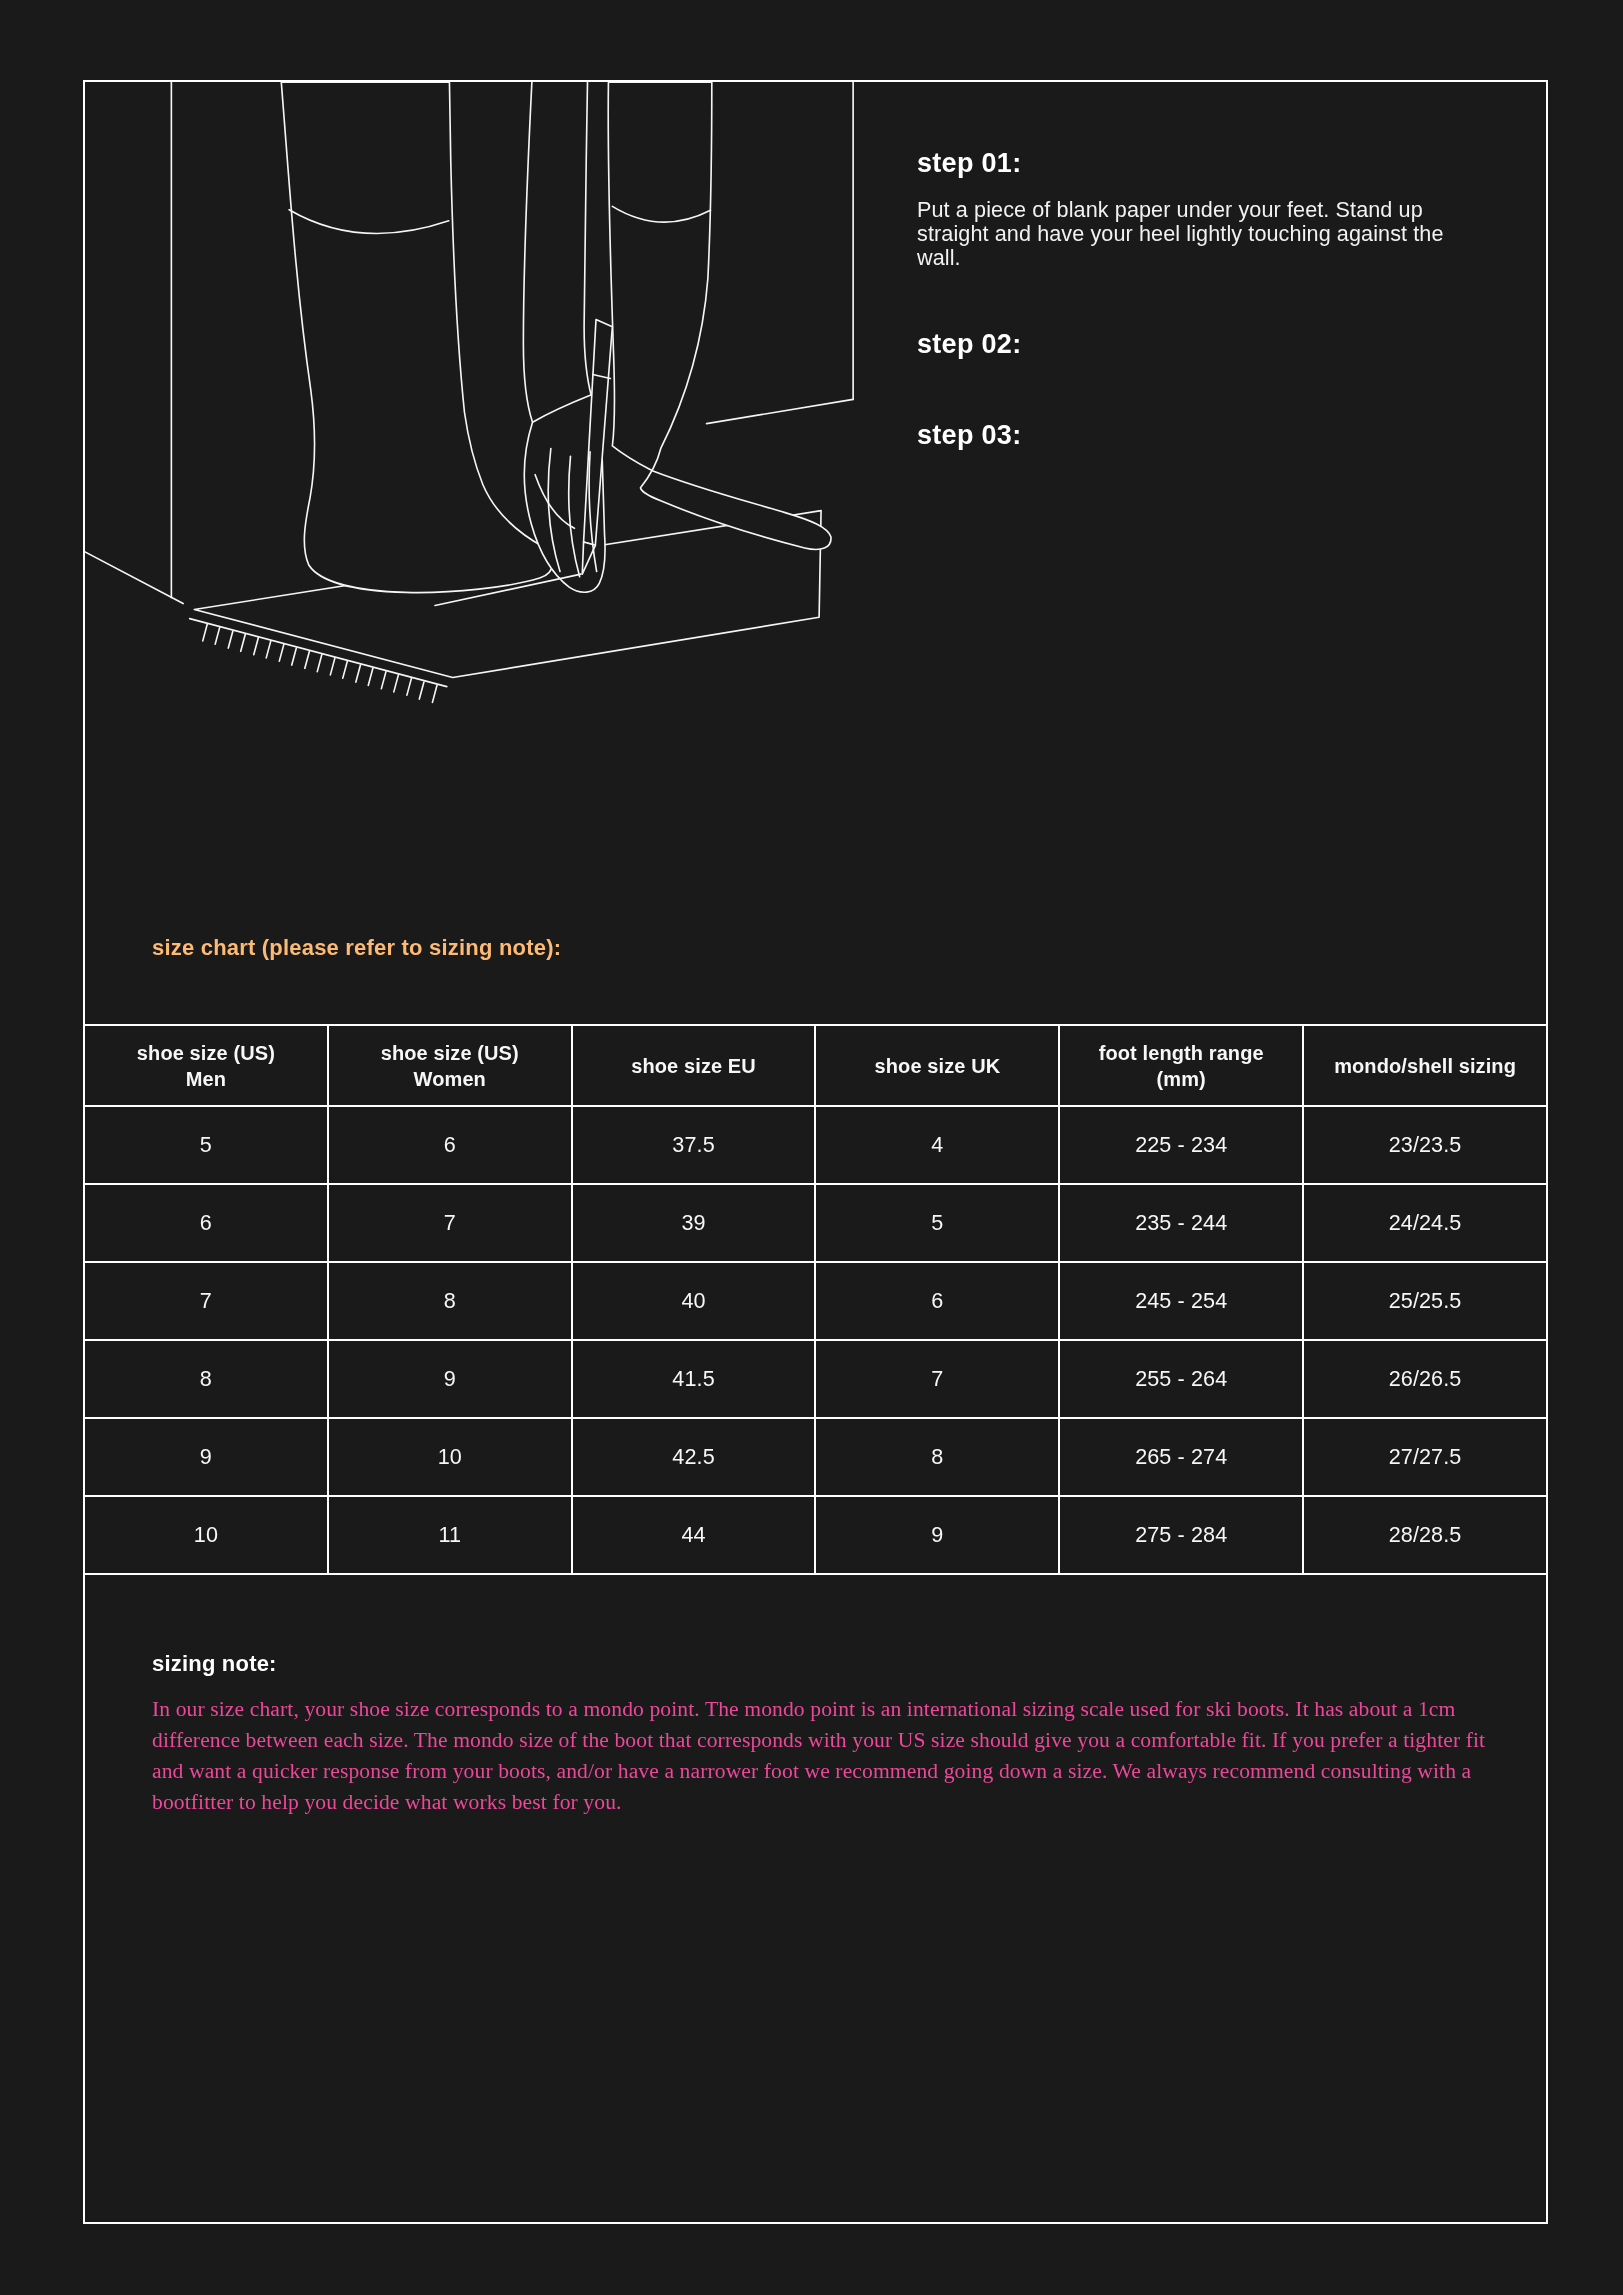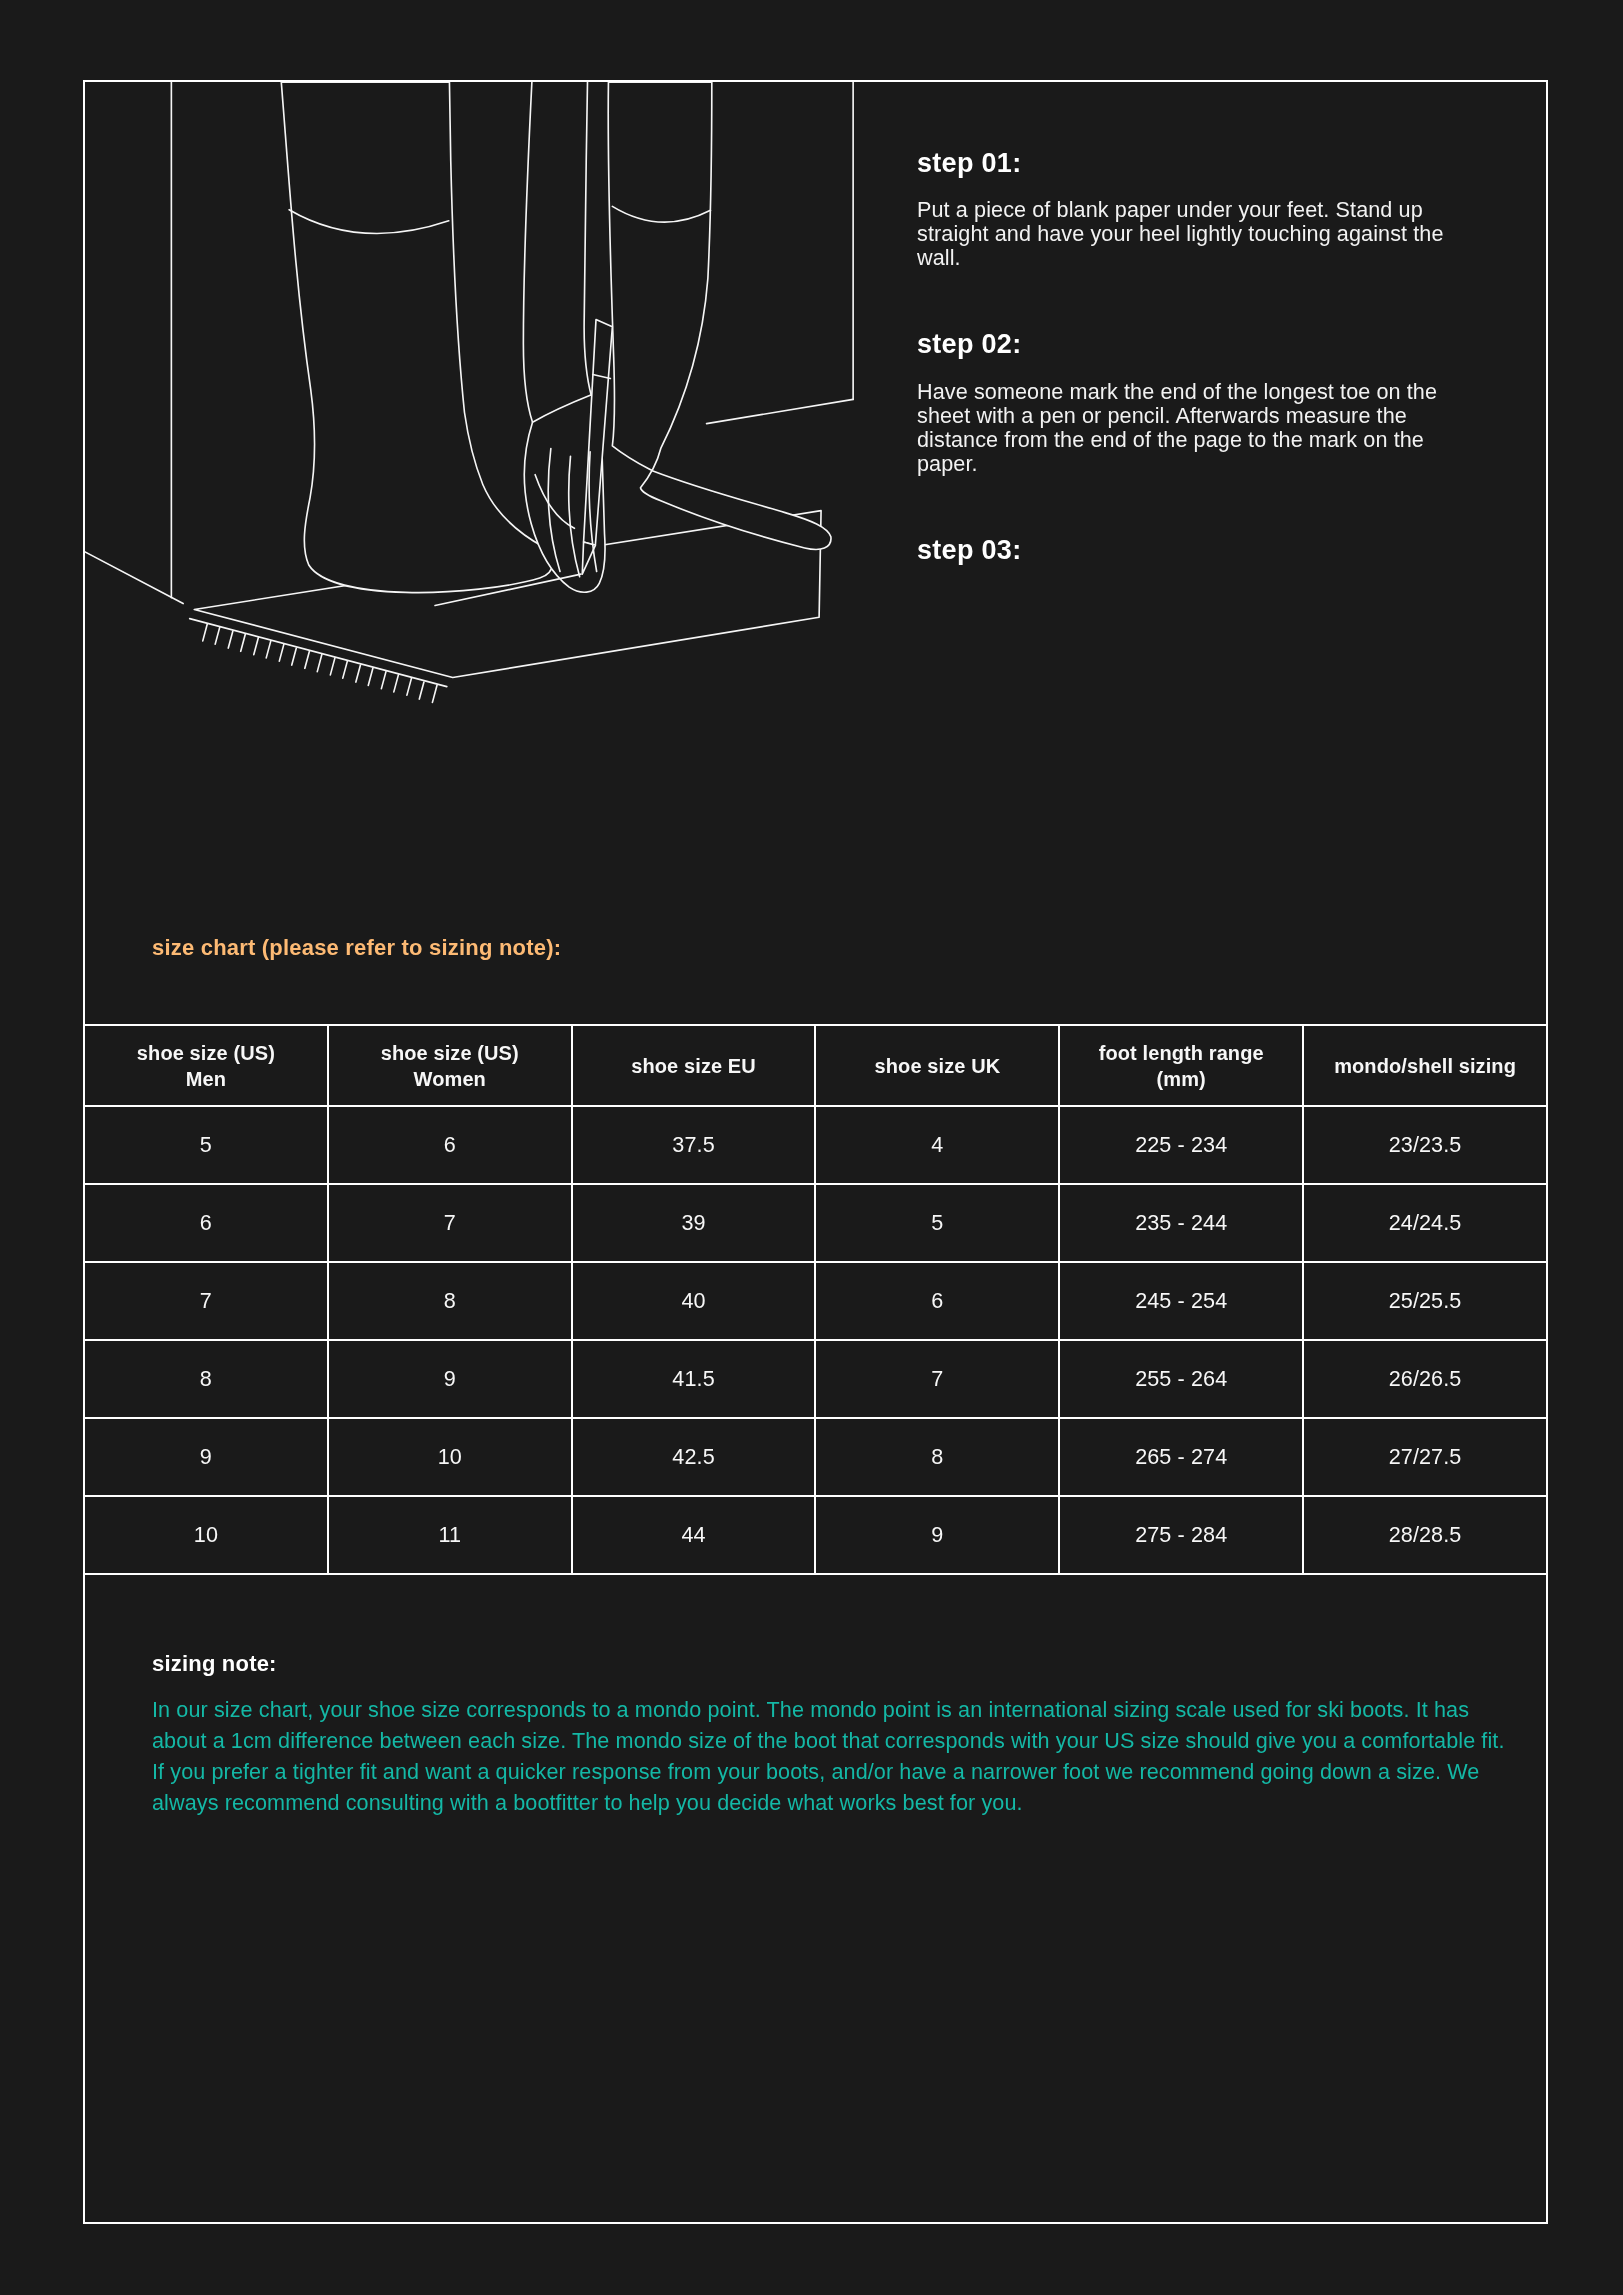--- a/index.html
+++ b/index.html
@@ -43,22 +43,23 @@
     white-space:pre-line;letter-spacing:0.1px;
   }
   table.size-chart td{height:74px;font-size:21.6px;font-weight:400;letter-spacing:0.1px;}
   
   .note{position:absolute;left:67px;top:1569px;width:1364px;}
   .note h4{
     margin:0 0 17px 0;font-size:22px;line-height:26px;font-weight:bold;color:#ffffff;
     letter-spacing:0.2px;
   }
   .note p{
-    margin:0;font-size:21.6px;line-height:31px;font-weight:400;color:#14b8a6;
+    margin:0;font-size:21.6px;line-height:31px;font-weight:400;color:#ec4899;
     letter-spacing:0.1px;
+    font-family:Liberation Serif, serif;
   }
 </style>
 </head>
 <body>
 
 <div class="frame">
 
   <svg class="illu" viewBox="0 0 1400 1010" aria-hidden="true">
     <g stroke="#f5f5f5" stroke-width="2.5" fill="none" stroke-linecap="round" stroke-linejoin="round">
 
@@ -105,21 +106,20 @@
     </g>
   </svg>
 
   <div class="steps">
     <div class="step">
       <h3>step 01:</h3>
       <p>Put a piece of blank paper under your feet. Stand up straight and have your heel lightly touching against the wall.</p>
     </div>
     <div class="step">
       <h3>step 02:</h3>
-      <p>Have someone mark the end of the longest toe on the sheet with a pen or pencil. Afterwards measure the distance from the end of the page to the mark on the paper.</p>
     </div>
     <div class="step">
       <h3>step 03:</h3>
     </div>
   </div>
 
   <div class="chart-heading">size chart (please refer to sizing note):</div>
 
   <table class="size-chart">
     <thead>

